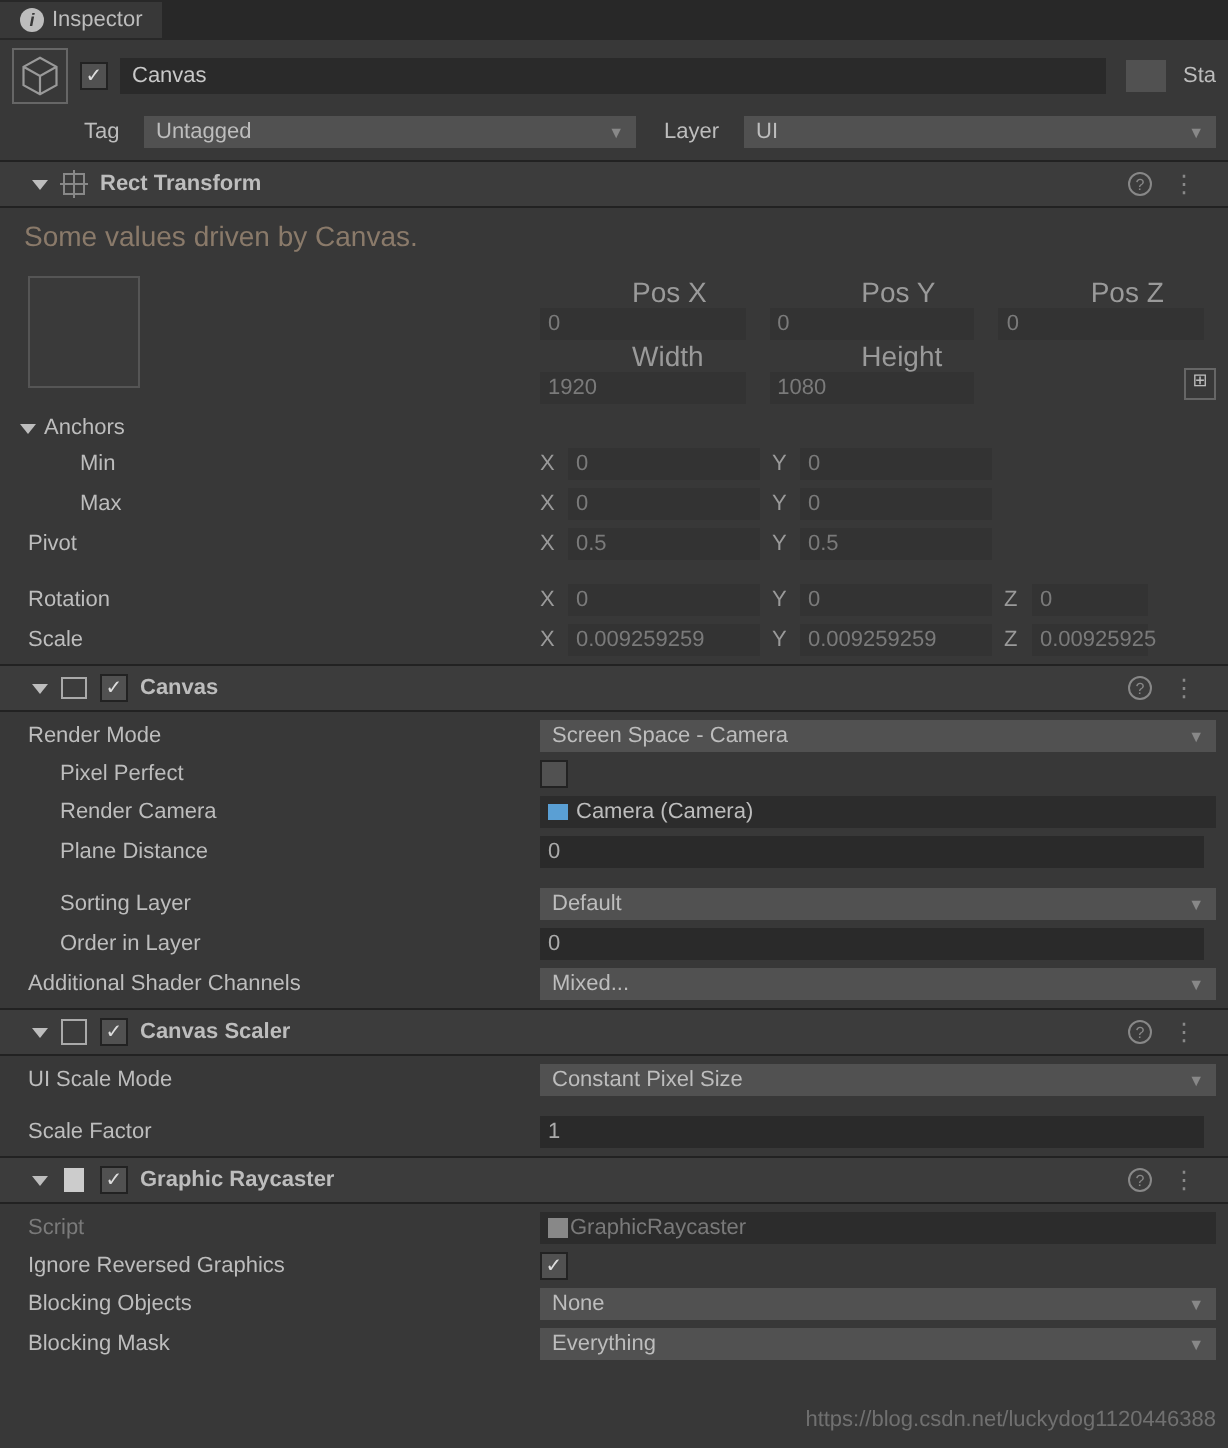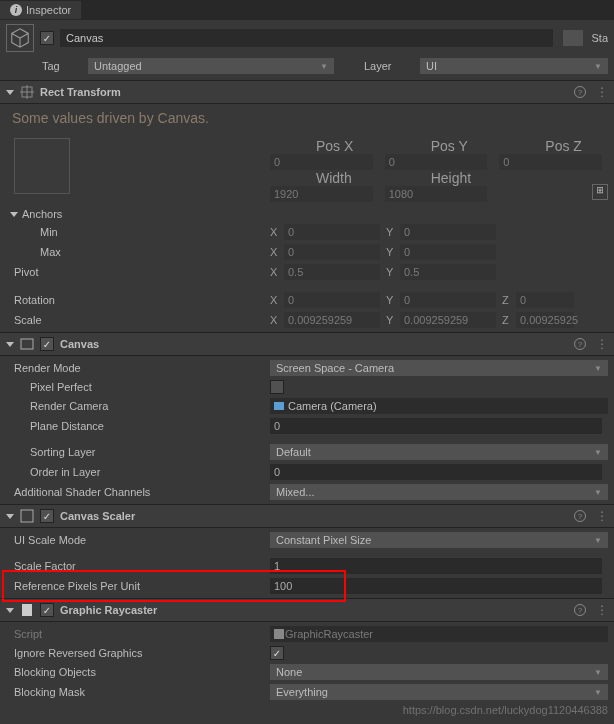--- a/index.html
+++ b/index.html
@@ -11,29 +11,29 @@
 
   .header { padding: 4px 6px; display: flex; align-items: center; gap: 6px; }
   .cube-icon { width: 28px; height: 28px; border: 1px solid #666; display: flex; align-items: center; justify-content: center; }
   .cube-svg { width: 22px; height: 22px; }
   .checkbox { width: 14px; height: 14px; background: #515151; border: 1px solid #222; display: flex; align-items: center; justify-content: center; cursor: pointer; }
   .checkbox.checked::after { content: "✓"; color: #ddd; font-size: 10px; }
   .name-field { flex: 1; background: #2a2a2a; padding: 3px 6px; color: #c8c8c8; }
   .static-btn { width: 20px; height: 16px; background: #515151; margin-left: 4px; }
   .static-label { margin-left: 2px; }
 
-  .tag-row { display: flex; align-items: center; padding: 2px 6px 6px 42px; gap: 20px; }
+  .tag-row { display: flex; align-items: center; padding: 2px 6px 6px 42px; gap: 4px; }
   .tag-row .label { width: 26px; }
   .dropdown { background: #515151; padding: 2px 6px; display: flex; justify-content: space-between; align-items: center; cursor: pointer; }
   .dropdown .arrow { font-size: 8px; color: #888; }
   .tag-dd { width: 246px; }
   .layer-label { margin-left: 10px; width: 36px; }
   .layer-dd { flex: 1; text-align: center; }
 
-  .component-header { background: #3c3c3c; border-top: 1px solid #222; border-bottom: 1px solid #222; padding: 4px 6px; display: flex; align-items: center; gap: 6px; }
+  .component-header { background: #3c3c3c; border-top: 1px solid #222; border-bottom: 1px solid #222; padding: 4px 16px; display: flex; align-items: center; gap: 6px; }
   .foldout { width: 0; height: 0; border-top: 4px solid transparent; border-bottom: 4px solid transparent; border-left: 5px solid #bdbdbd; cursor: pointer; }
   .foldout.open { border-left: 4px solid transparent; border-right: 4px solid transparent; border-top: 5px solid #bdbdbd; border-bottom: none; }
   .comp-icon { width: 14px; height: 14px; display: flex; align-items: center; justify-content: center; }
   .comp-title { font-weight: bold; flex: 1; }
   .help-icon { width: 12px; height: 12px; border: 1px solid #888; border-radius: 50%; color: #888; display: flex; align-items: center; justify-content: center; font-size: 8px; cursor: pointer; }
   .menu-icon { width: 12px; font-size: 12px; color: #888; cursor: pointer; margin-left: 4px; }
 
   .driven-note { padding: 6px 12px; color: #8a7a6a; font-size: 14px; }
 
   .section { padding: 2px 0; }
@@ -260,25 +260,20 @@
     <div class="dropdown" style="flex:1">
         <span>Constant Pixel Size</span>
         <span class="arrow">▼</span>
       </div>
   </div>
   <div style="height:6px"></div>
   <div class="prop-row" style="position:relative">
     <span class="prop-label">Scale Factor</span>
     <div class="val-field" style="flex:1">1</div>
   </div>
-  <div class="prop-row" style="position:relative">
-    <span class="prop-label">Reference Pixels Per Unit</span>
-    <div class="val-field" style="flex:1">100</div>
-    <div class="highlight-box" style="left:2px;top:-6px;width:344px;height:32px"></div>
-  </div>
 </div>
 
 <div class="component-header">
   <span class="foldout open"></span>
   <span class="comp-icon">
       <svg width="14" height="14">
         <rect x="2" y="1" width="10" height="12" fill="#ccc"></rect>
       </svg>
     </span>
   <div class="checkbox checked"></div>

